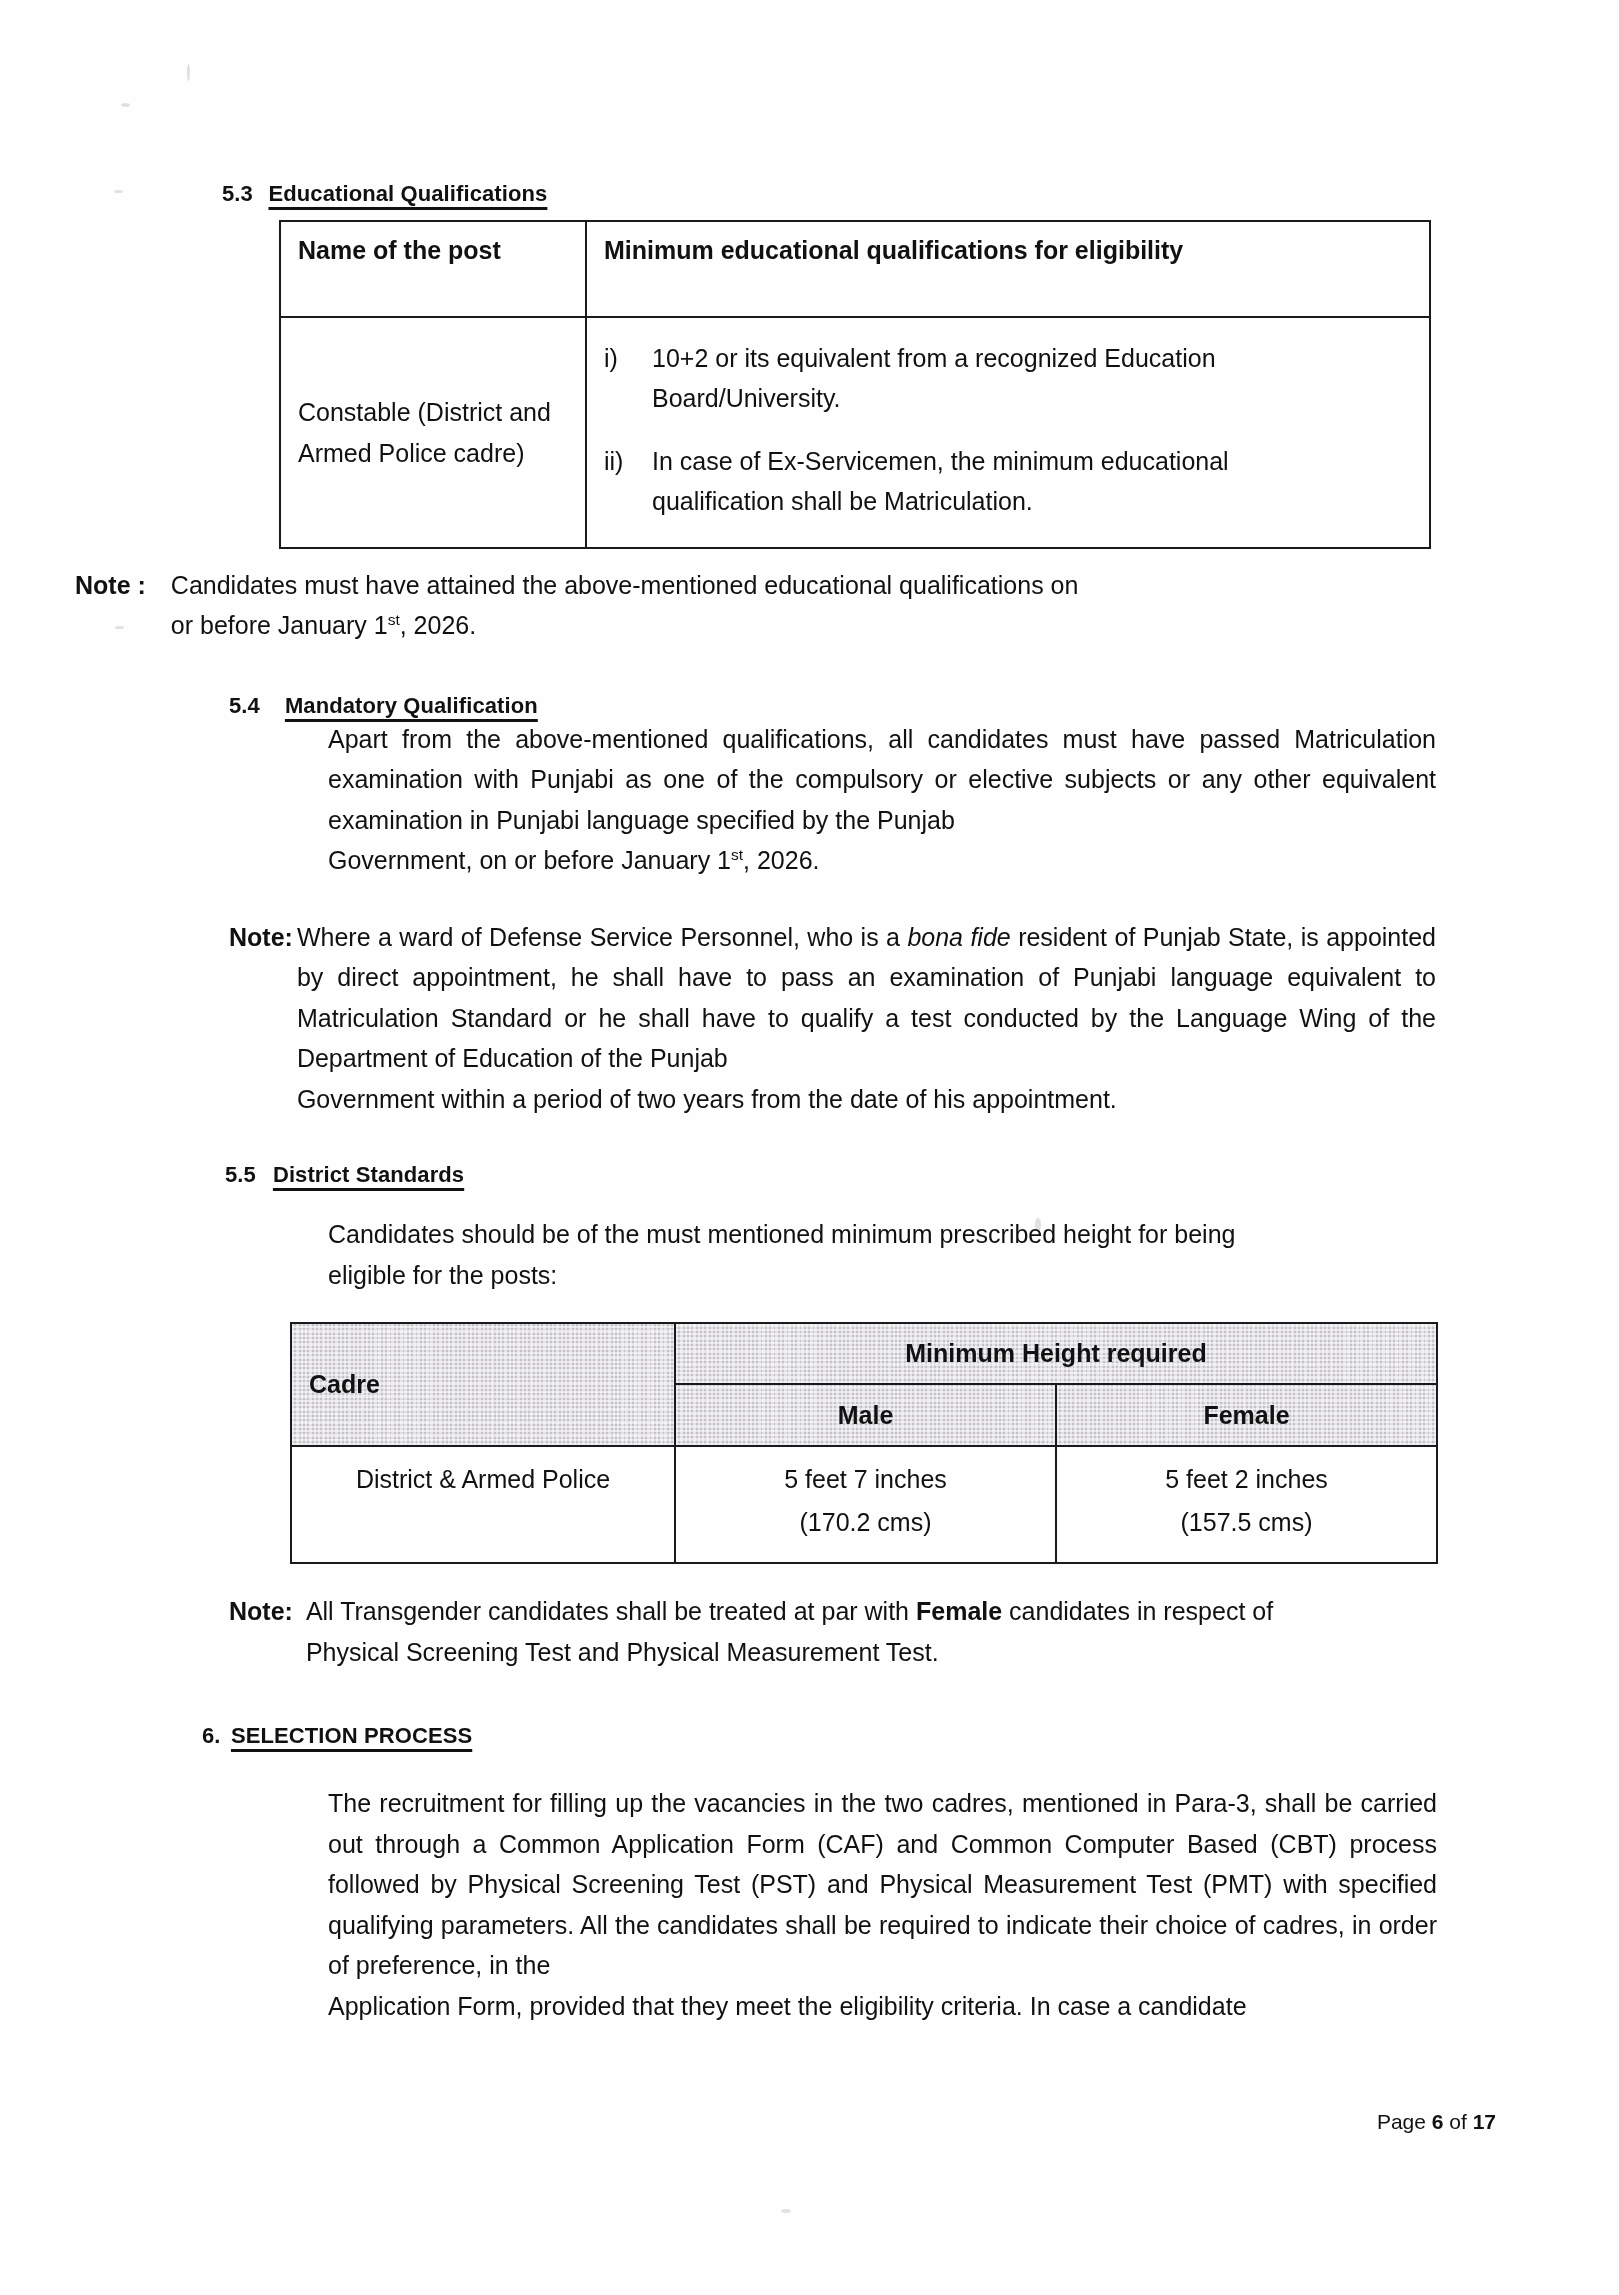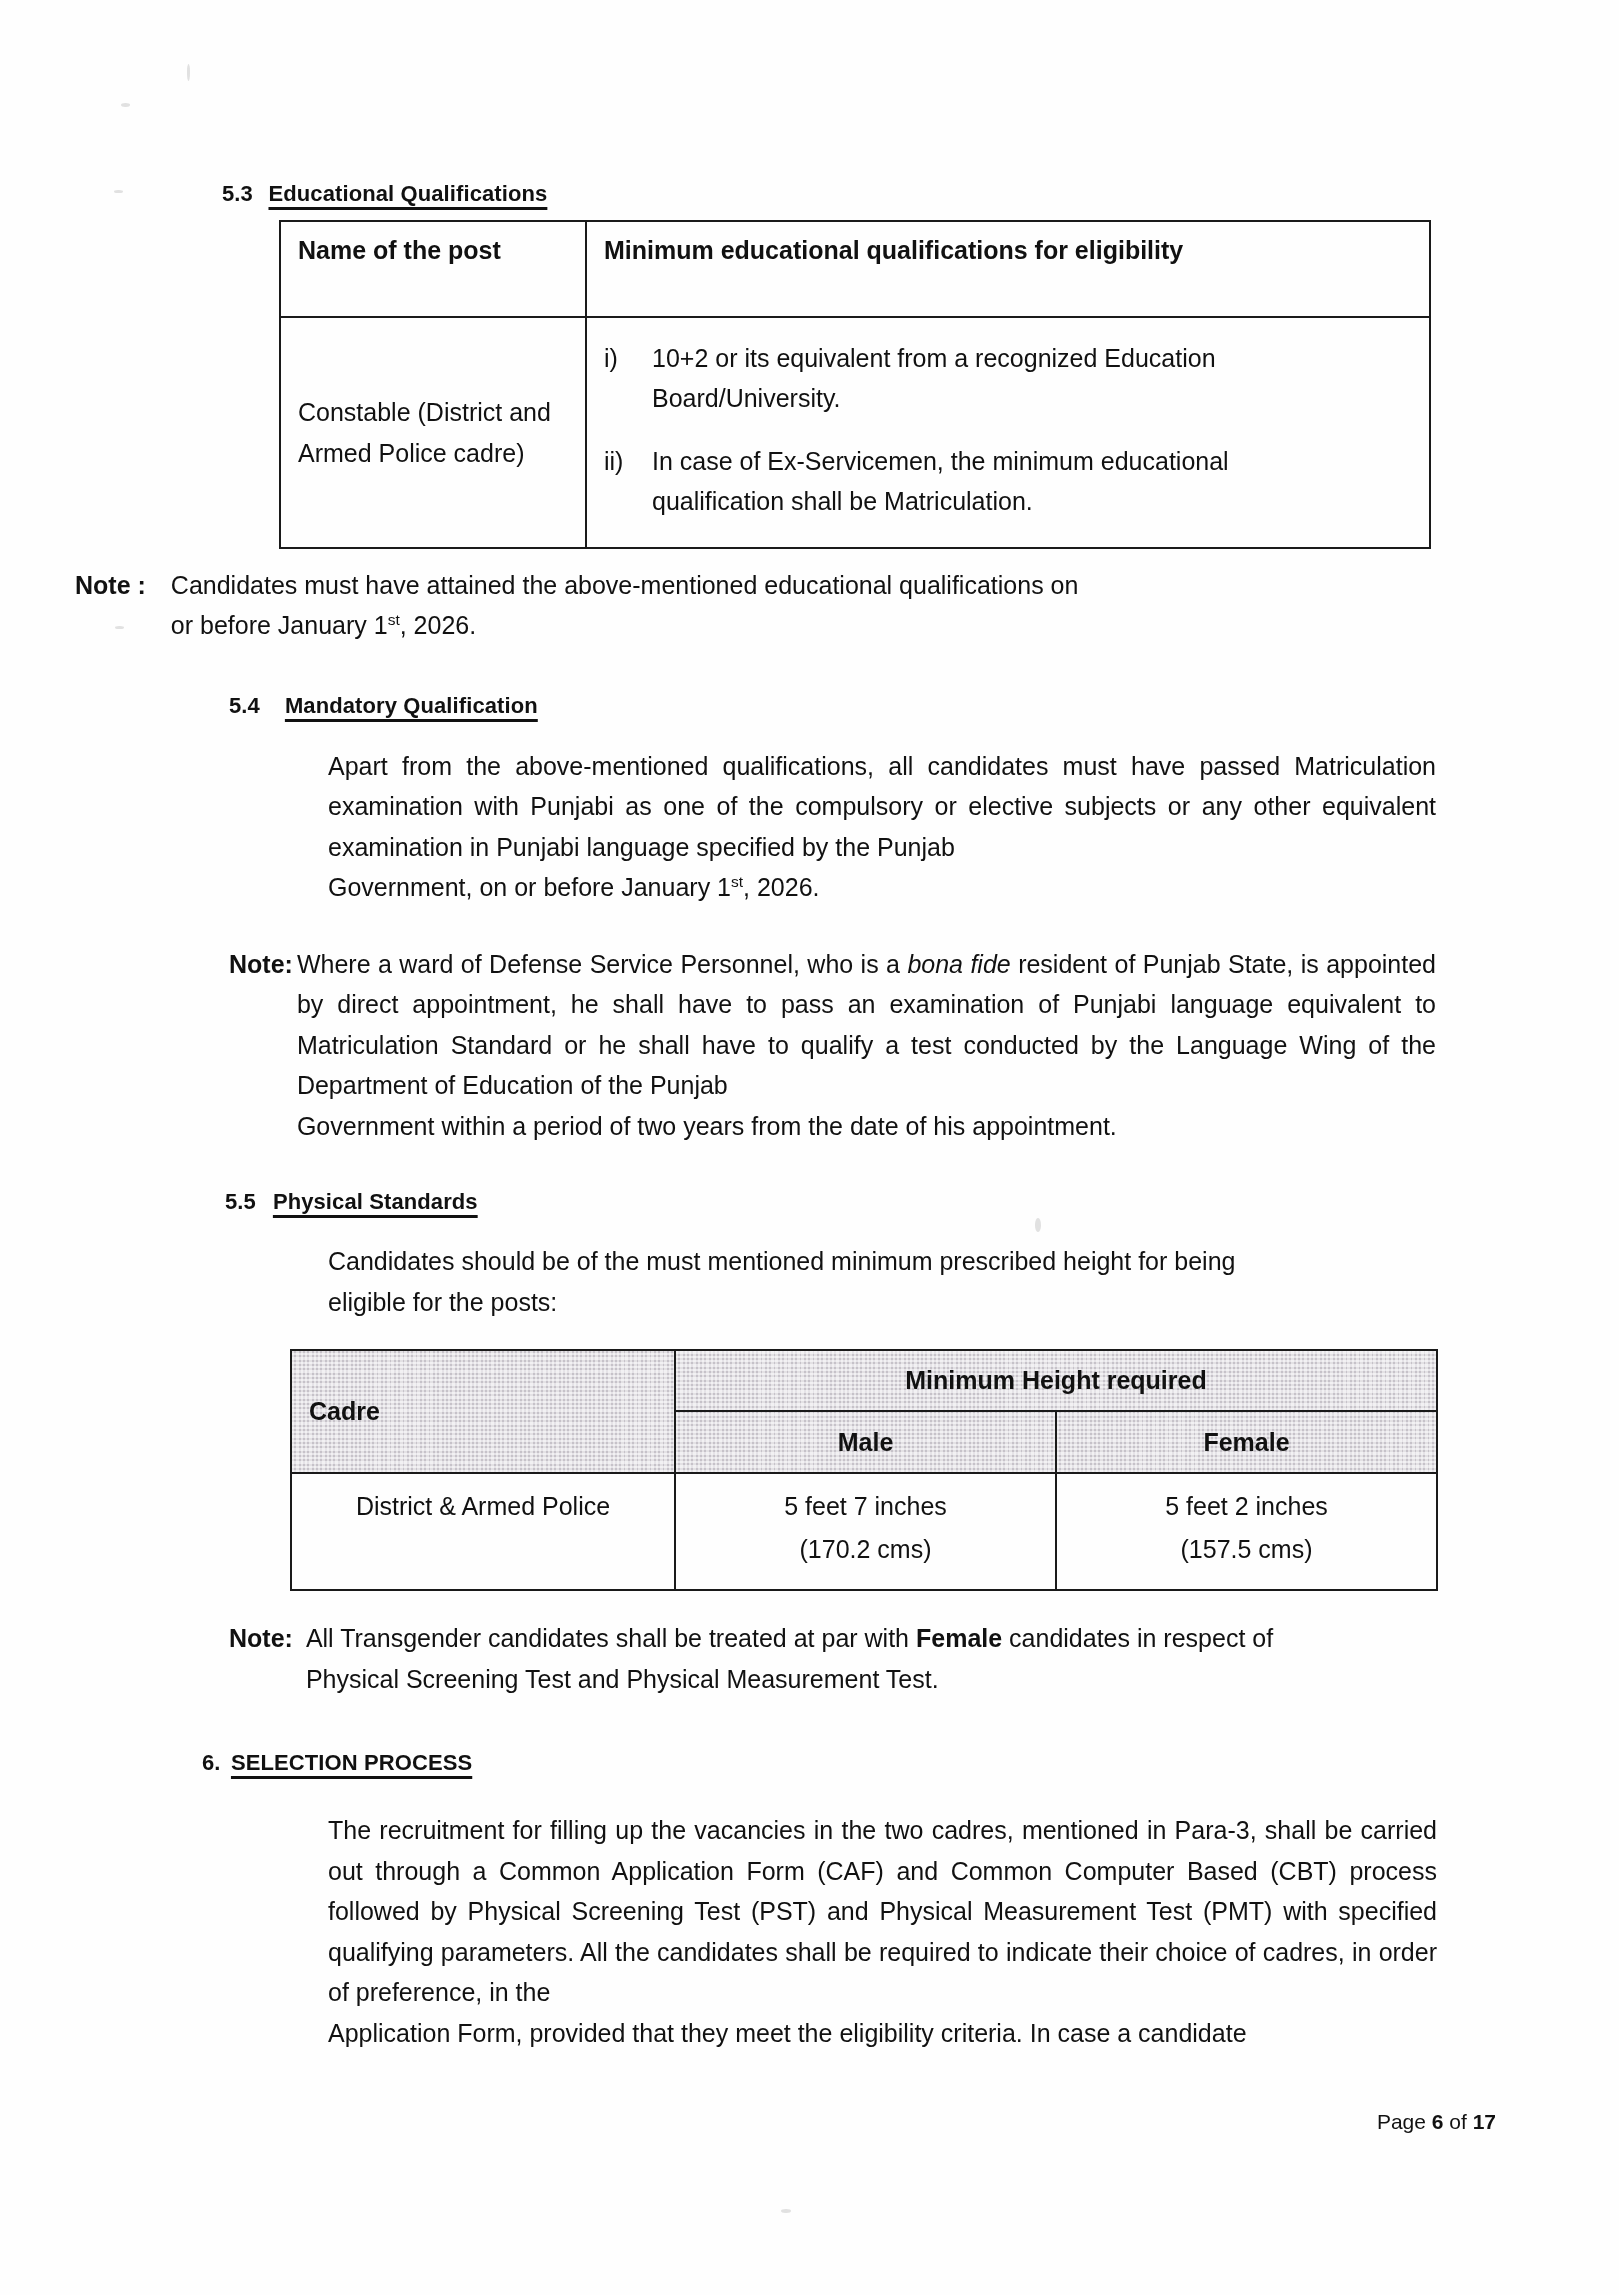--- a/index.html
+++ b/index.html
@@ -234,39 +234,39 @@
         <span class="lastline"><span>or before January 1</span><sup>st</sup><span>, 2026.</span></span>
       </span>
     </div>
 
     <div class="sec-head" style="margin-left:229px;margin-top:47px;">
       <span class="sec-num">5.4</span>
       <span style="display:inline-block;width:25px;"></span>
       <span class="sec-title">Mandatory Qualification</span>
     </div>
 
-    <div class="para" style="margin-left:328px;margin-top:27px;width:1108px;">
+    <div class="para" style="margin-left:328px;width:1108px;">
       <span>Apart from the above-mentioned qualifications, all candidates must have passed</span>
       <span>Matriculation examination with Punjabi as one of the compulsory or elective subjects</span>
       <span>or any other equivalent examination in Punjabi language specified by the Punjab</span>
       <span style="display:block;text-align:left;"><span>Government, on or before January 1</span><sup>st</sup><span>, 2026.</span></span>
     </div>
 
     <div class="note-row" style="margin-left:229px;margin-top:36px;width:1207px;">
       <span class="note-label">Note:</span>
       <span style="display:inline-block;width:13px;"></span>
       <span class="note-body"><span>Where a ward of Defense Service Personnel, who is a </span><span class="it">bona fide</span><span> resident of Punjab State, is appointed by direct appointment, he shall have to pass an examination of Punjabi language equivalent to Matriculation Standard or he shall have to qualify a test conducted by the Language Wing of the Department of Education of the Punjab</span>
         <span class="lastline">Government within a period of two years from the date of his appointment.</span>
       </span>
     </div>
 
     <div class="sec-head" style="margin-left:225px;margin-top:43px;">
       <span class="sec-num">5.5</span>
       <span style="display:inline-block;width:17px;"></span>
-      <span class="sec-title">Physical Standards</span>
+      <span class="sec-title">District Standards</span>
     </div>
 
     <div class="para" style="margin-left:328px;margin-top:26px;width:1109px;">
       <span>Candidates should be of the must mentioned minimum prescribed height for being</span>
       <span style="display:block;text-align:left;">eligible for the posts:</span>
     </div>
 
     <table id="phys-table" style="margin-top:27px;">
       <colgroup>
           <col style="width:384px;">

